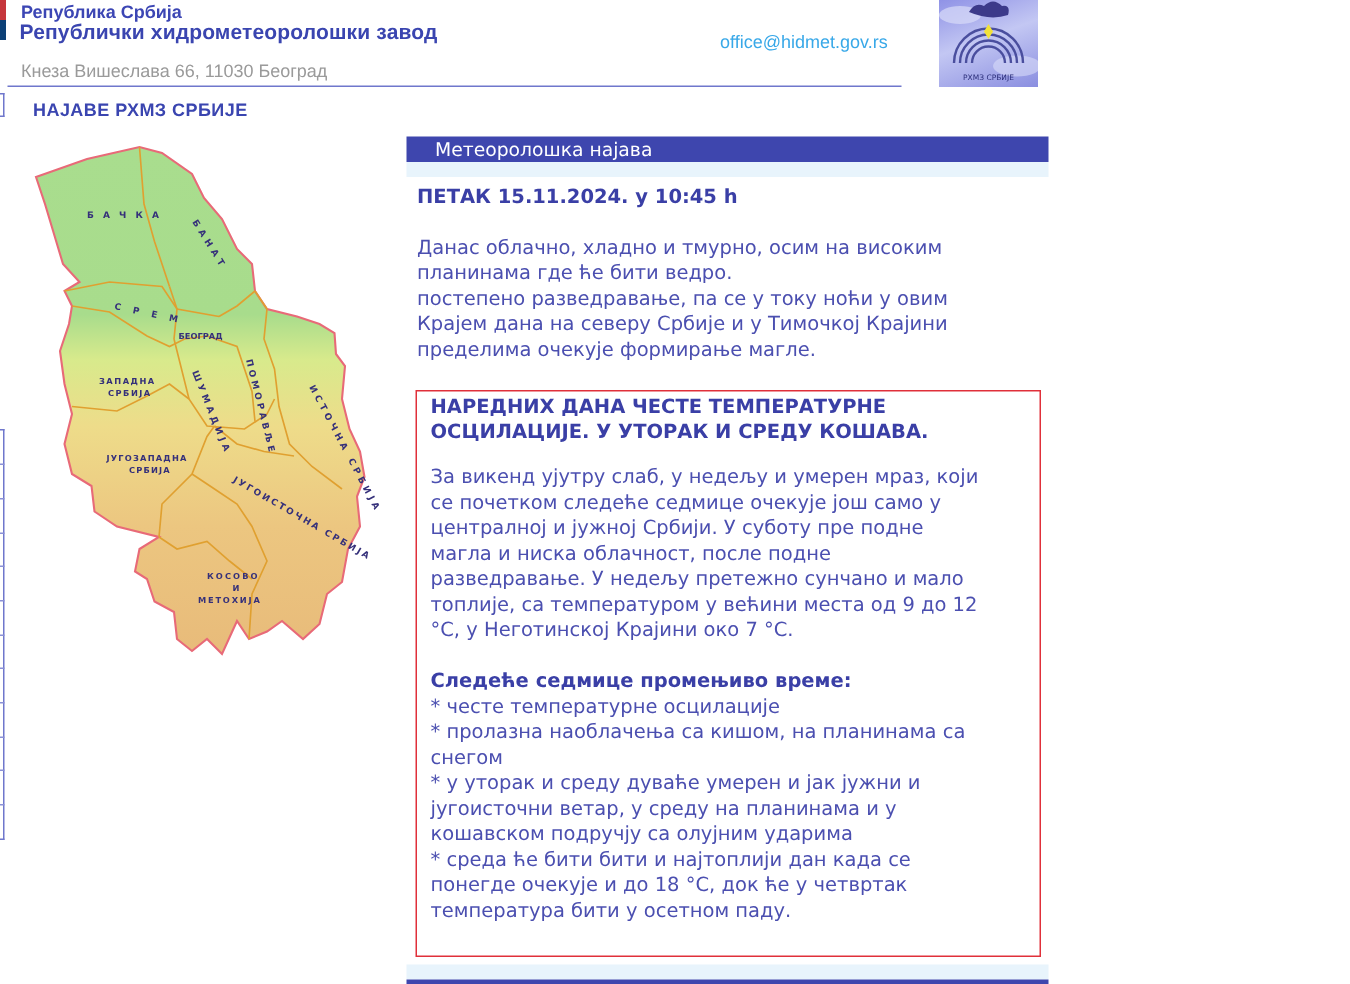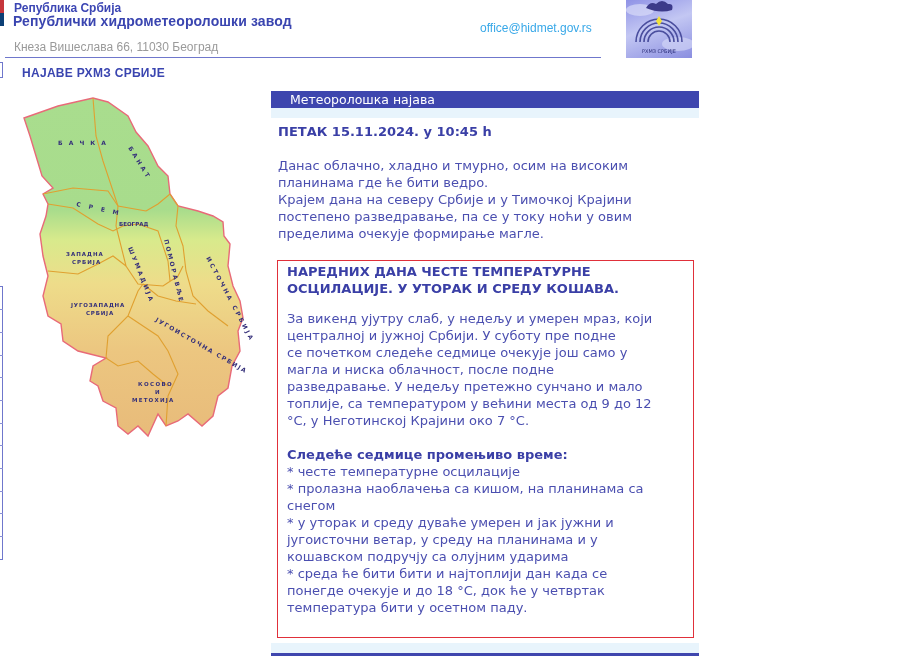--- a/index.html
+++ b/index.html
@@ -144,34 +144,34 @@
   </svg>
 </div>
 
 <div class="abs panel-bar">Метеоролошка најава</div>
 <div class="abs panel-sub"></div>
 <div class="abs datehead">ПЕТАК 15.11.2024. у 10:45 h</div>
 
 <div class="abs intro para">
   <div>Данас облачно, хладно и тмурно, осим на високим</div>
   <div>планинама где ће бити ведро.</div>
+  <div>постепено разведравање, па се у току ноћи у овим</div>
   <div>Крајем дана на северу Србије и у Тимочкој Крајини</div>
-  <div>постепено разведравање, па се у току ноћи у овим</div>
   <div>пределима очекује формирање магле.</div>
 </div>
 
 <div class="abs alert">
   <h2>
     <div>НАРЕДНИХ ДАНА ЧЕСТЕ ТЕМПЕРАТУРНЕ</div>
     <div>ОСЦИЛАЦИЈЕ. У УТОРАК И СРЕДУ КОШАВА.</div>
   </h2>
   <div class="para p1">
     <div>За викенд ујутру слаб, у недељу и умерен мраз, који</div>
+    <div>се почетком следеће седмице очекује још само у</div>
     <div>централној и јужној Србији. У суботу пре подне</div>
-    <div>се почетком следеће седмице очекује још само у</div>
     <div>магла и ниска облачност, после подне</div>
     <div>разведравање. У недељу претежно сунчано и мало</div>
     <div>топлије, са температуром у већини места од 9 до 12</div>
     <div>°C, у Неготинској Крајини око 7 °C.</div>
   </div>
   <div class="sub">Следеће седмице промењиво време:</div>
   <div class="para">
     <div>* честе температурне осцилације</div>
     <div>* пролазна наоблачења са кишом, на планинама са</div>
     <div>снегом</div>

